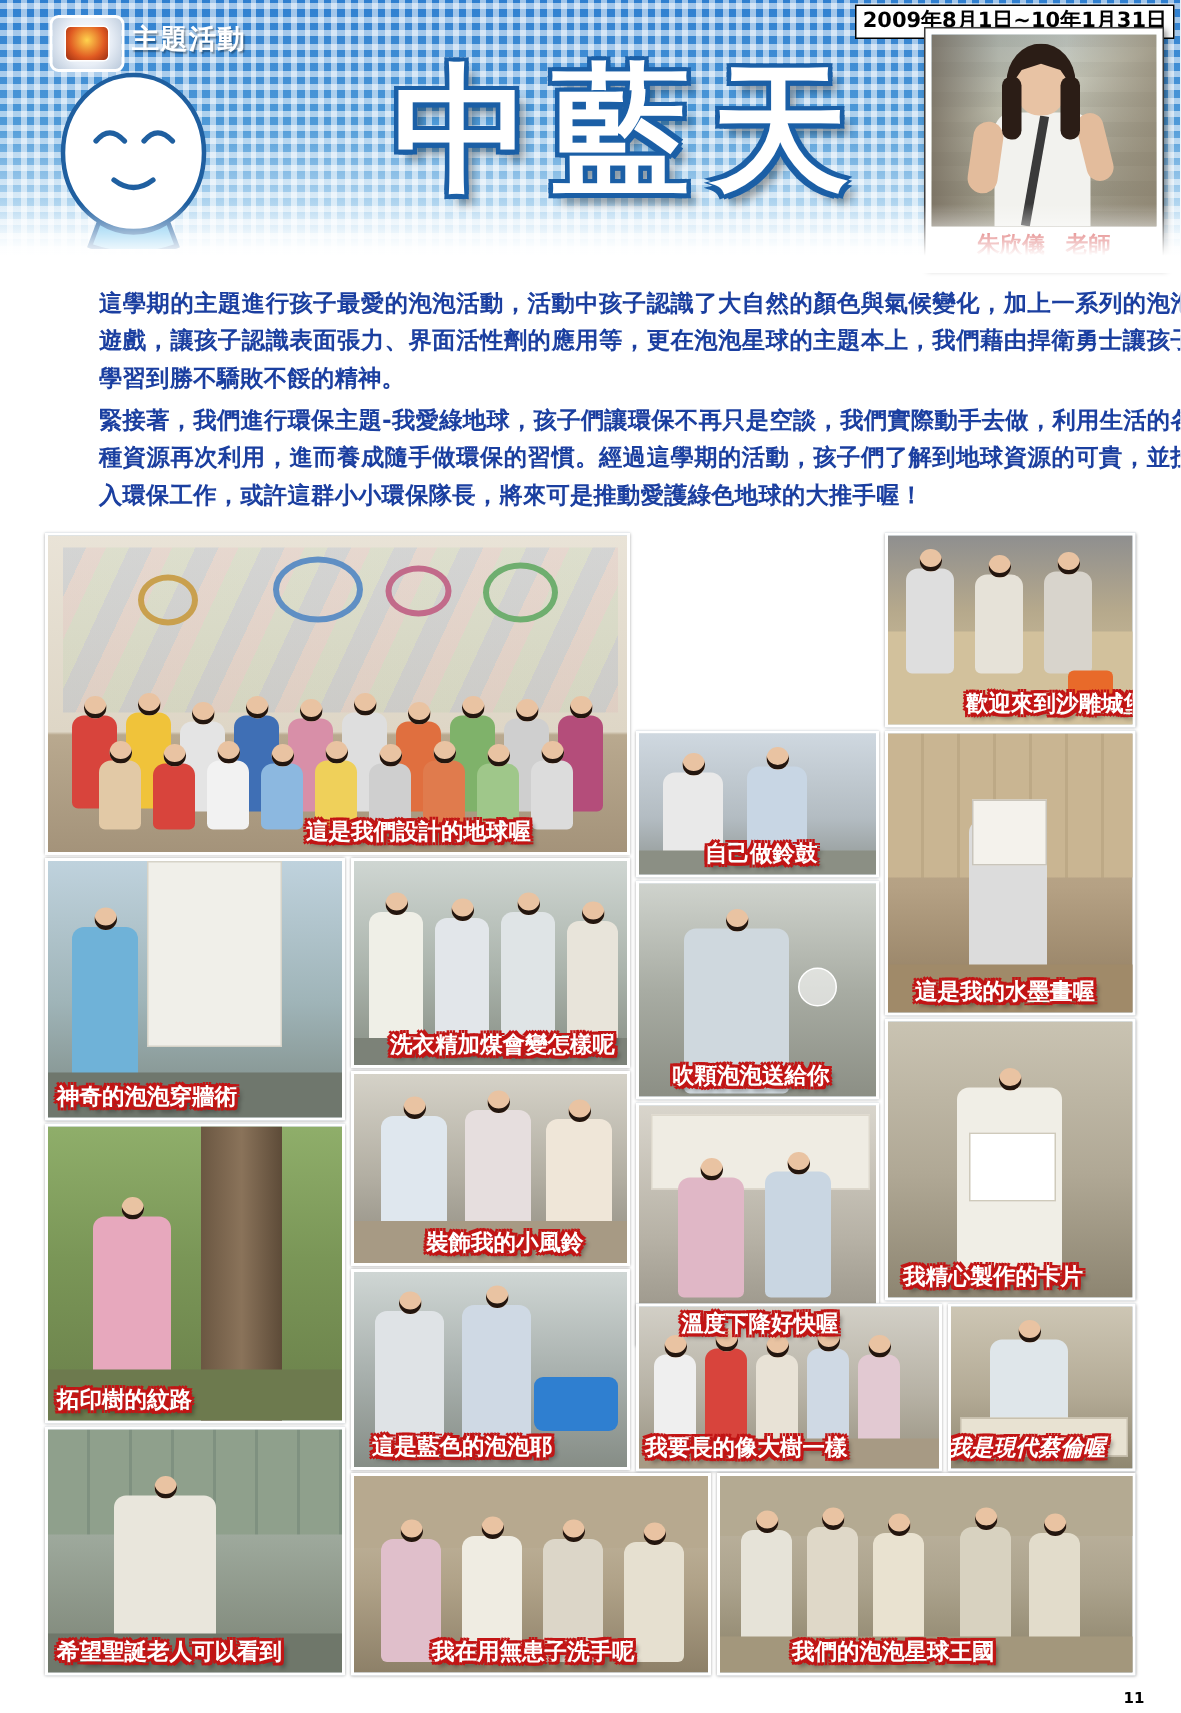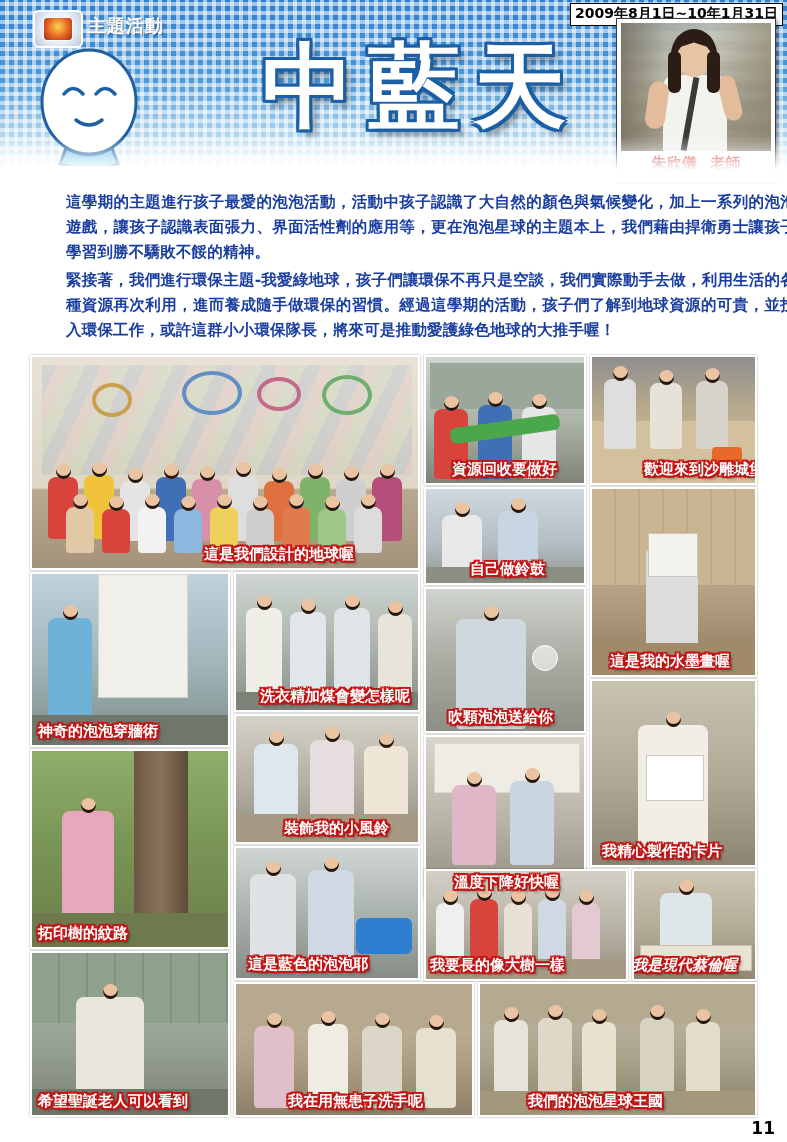--- a/index.html
+++ b/index.html
@@ -199,22 +199,22 @@
     position: absolute; border-radius: 8px 8px 4px 4px;
   }
   .kid::before {
     content: ""; position: absolute; left: 50%; top: -13px;
     width: 15px; height: 15px; margin-left: -7px;
     border-radius: 50%; background: #e9c3a2;
     box-shadow: 0 -3px 0 #23160f inset;
   }
 
   #page-number {
-    position: absolute; right: 12px; bottom: 4px;
-    font-size: 17px; font-weight: bold; color: #000000;
+    position: absolute; right: 24px; bottom: 4px;
+    font-size: 10px; font-weight: bold; color: #000000;
   }
 </style>
 </head>
 <body>
 
 <div id="page">
 
   <div id="header">
 
     <div id="logo-badge">
@@ -283,30 +283,20 @@
         <div class="kid" style="left:142px; top:152px; width:28px; height:44px; background:#8cb8e0;"></div>
         <div class="kid" style="left:178px; top:150px; width:28px; height:46px; background:#efd05a;"></div>
         <div class="kid" style="left:214px; top:152px; width:28px; height:44px; background:#cfcfcf;"></div>
         <div class="kid" style="left:250px; top:150px; width:28px; height:46px; background:#e07b4d;"></div>
         <div class="kid" style="left:286px; top:152px; width:28px; height:44px; background:#9fc78a;"></div>
         <div class="kid" style="left:322px; top:150px; width:28px; height:46px; background:#dcdcdc;"></div>
       </div>
       <div class="cap" style="left:172px; bottom:4px;">這是我們設計的地球喔</div>
     </div>
 
-    <div class="ph" style="left:394px; top:0px; width:162px; height:130px;">
-      <div class="scene" style="background:linear-gradient(180deg,#cfd6cf 0%,#a9b0a6 55%,#7f8478 100%);">
-        <div style="position:absolute;left:4px;top:6px;width:154px;height:46px;background:#9aa79a;"></div>
-        <div class="kid" style="left:8px;  top:52px; width:34px; height:70px; background:#d8443c;"></div>
-        <div class="kid" style="left:52px; top:48px; width:34px; height:74px; background:#3f6fb5;"></div>
-        <div class="kid" style="left:96px; top:50px; width:34px; height:72px; background:#e6e6e6;"></div>
-        <div style="position:absolute;left:24px;top:64px;width:110px;height:16px;background:#4aa84a;border-radius:6px;transform:rotate(-8deg);"></div>
-      </div>
-      <div class="cap" style="left:26px; bottom:4px;">資源回收要做好</div>
-    </div>
 
     <div class="ph" style="left:560px; top:0px; width:167px; height:130px;">
       <div class="scene" style="background:linear-gradient(180deg,#8f8f8f 0%,#b6a98c 40%,#d8c9a4 100%);">
         <div style="position:absolute;left:0;bottom:0;width:167px;height:62px;background:#d2c19c;"></div>
         <div class="kid" style="left:12px; top:22px; width:32px; height:70px; background:#dedede;"></div>
         <div class="kid" style="left:58px; top:26px; width:32px; height:66px; background:#e6e2d8;"></div>
         <div class="kid" style="left:104px;top:24px; width:32px; height:68px; background:#d8d4cc;"></div>
         <div style="position:absolute;left:120px;bottom:12px;width:30px;height:24px;background:#e86a2a;border-radius:4px 4px 10px 10px;"></div>
       </div>
       <div class="cap" style="left:12px; bottom:4px;margin-left:40px;">歡迎來到沙雕城堡</div>

